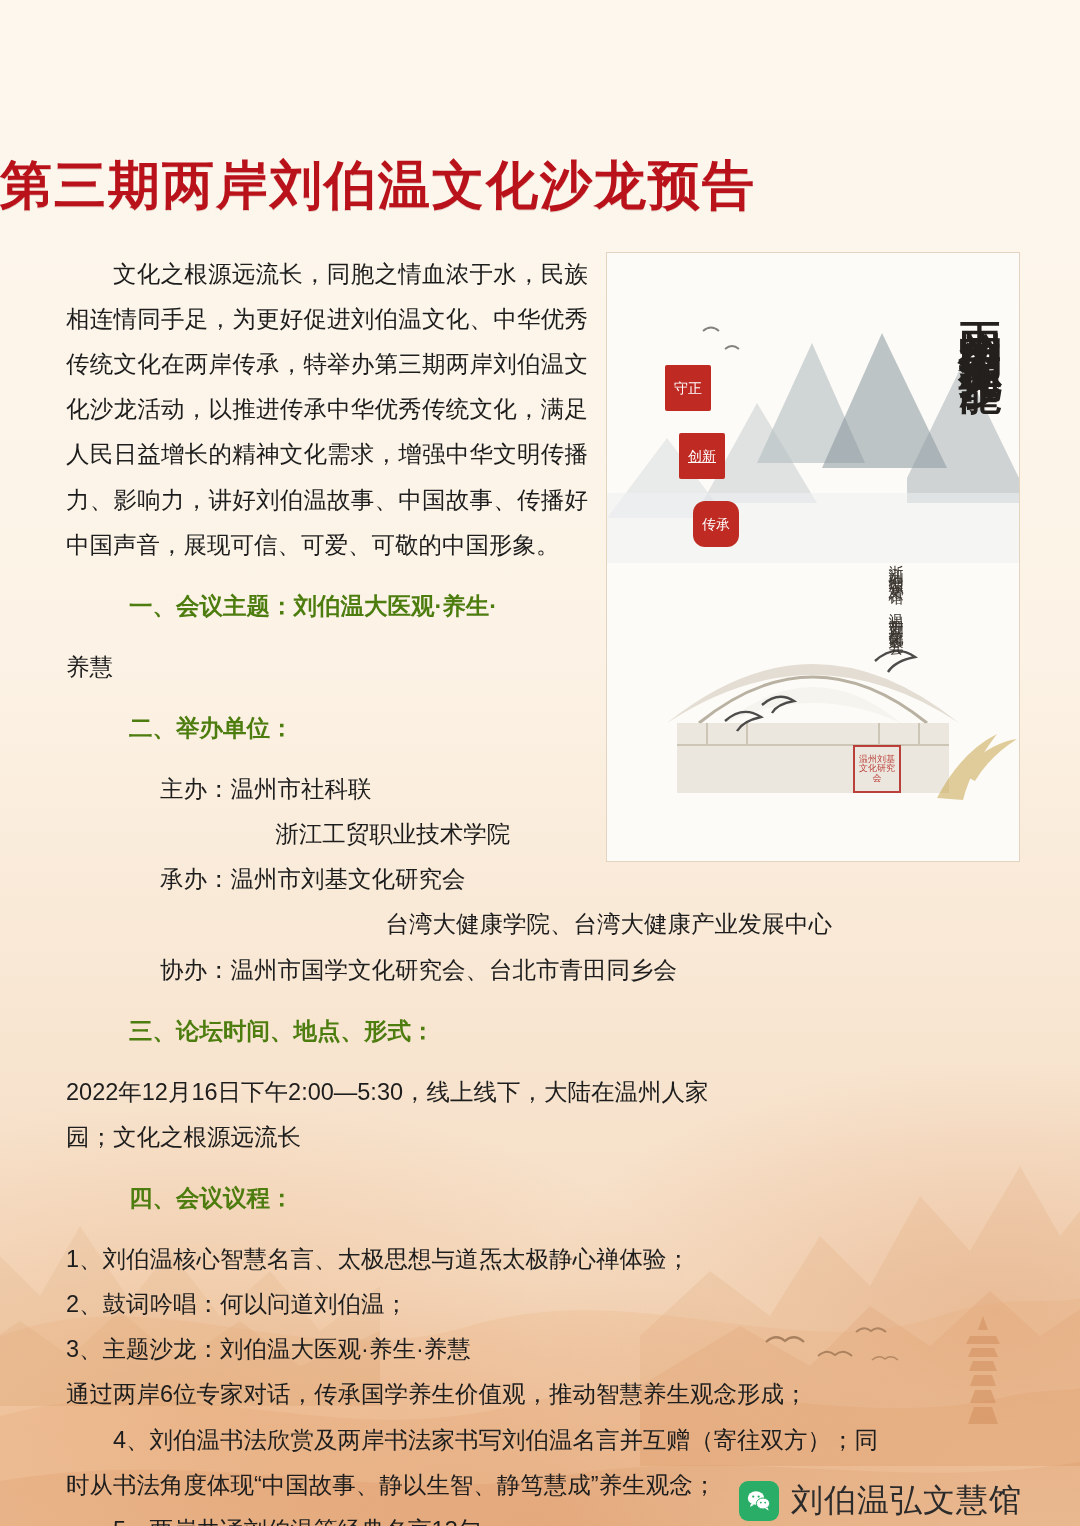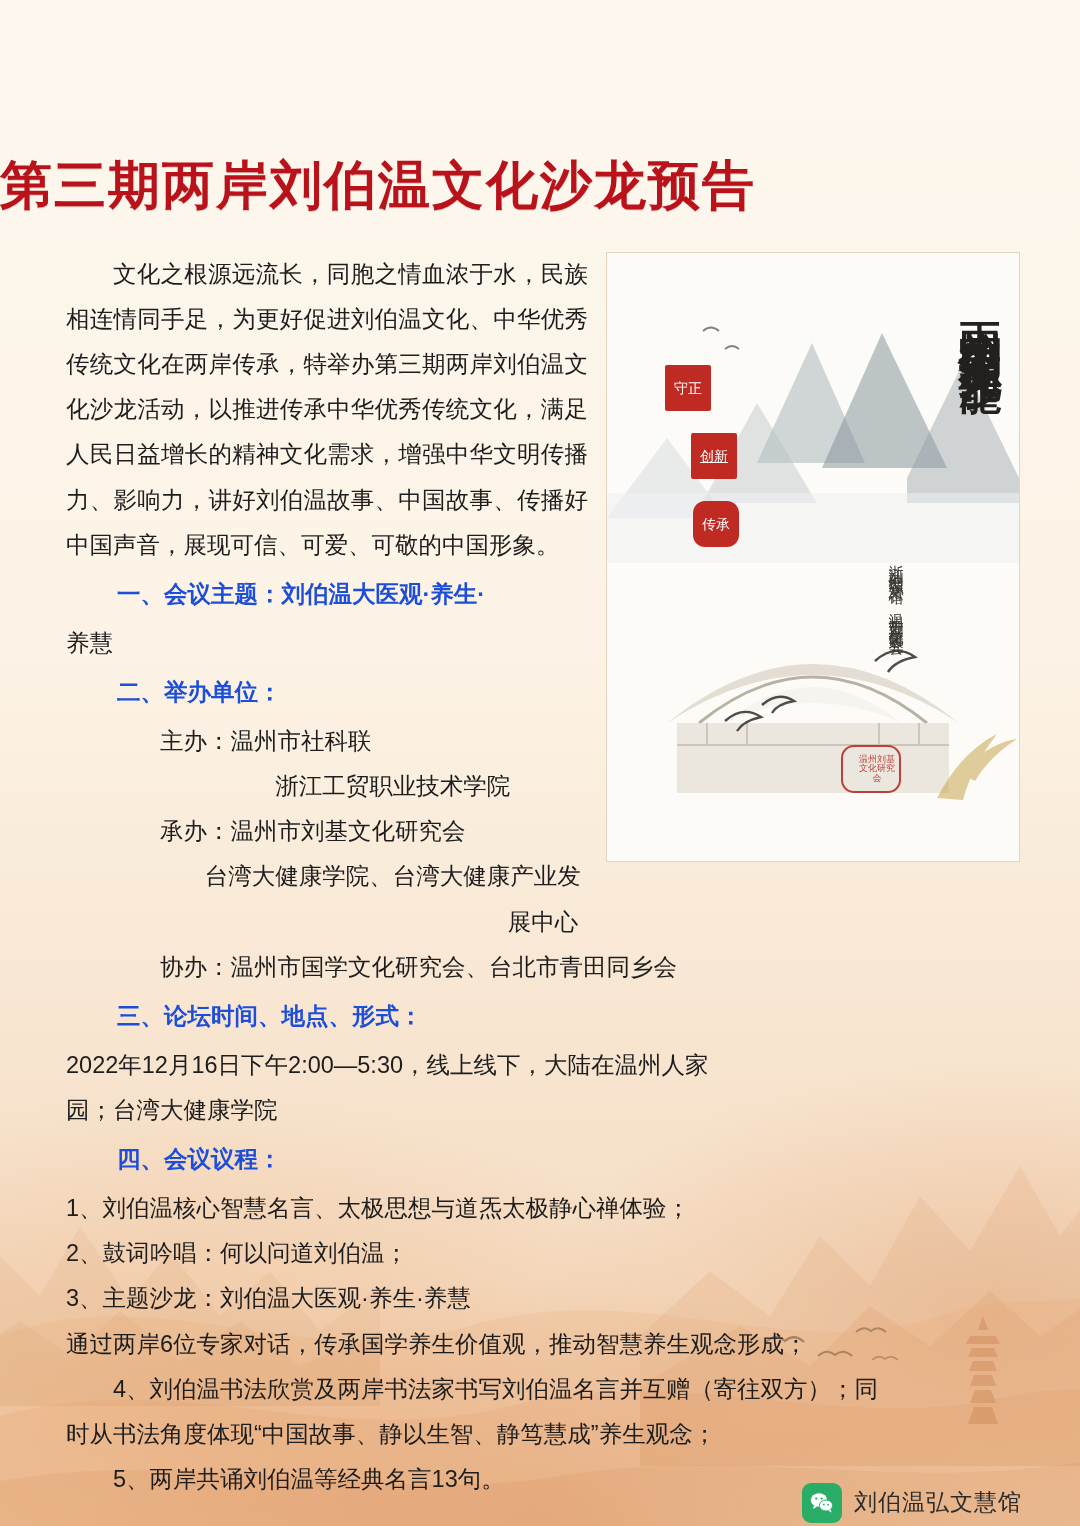--- a/index.html
+++ b/index.html
@@ -131,56 +131,55 @@
     font-family: "DejaVu Serif", "Liberation Serif", serif;
     display: flex;
     align-items: center;
     justify-content: center;
     letter-spacing: 0;
     line-height: 1.05;
     text-align: center;
     border-radius: 2px;
   }
   .seal span { display: block; }
-  .seal.s2 { margin-left: 26px; text-decoration: underline; }
+  .seal.s2 { margin-left: 14px; text-decoration: underline; }
   .seal.s3 { margin-left: 28px; border-radius: 12px; }
   .poster-stamp {
     position: absolute;
     right: 118px;
     bottom: 68px;
     width: 44px;
     height: 44px;
     border: 2px solid #b5302a;
-    border-radius: 13px;
+    border-radius: 0;
     color: #b5302a;
     font-size: 9px;
     line-height: 1.05;
     display: flex;
     align-items: center;
     justify-content: center;
     text-align: center;
     font-family: "DejaVu Serif", "Liberation Serif", serif;
     opacity: 0.9;
-    padding-left: 12px;
   }
   p.para {
     margin: 0;
     text-indent: 2em;
     text-align: justify;
   }
   p.flush {
     margin: 0;
     text-indent: 0;
     text-align: justify;
   }
   .sec-head {
-    margin: 4px;
+    margin: 16px;
     font-weight: 700;
     text-indent: 2em;
-    color: #1d4ed8;
+    color: #4d7c0f;
   }
   .indent-1 {
     margin: 0;
     text-indent: 4em;
   }
   .indent-2 {
     margin: 0;
     text-indent: 5.6em;
     text-align: center;
   }
@@ -198,21 +197,21 @@
   .wechat-badge {
     width: 40px;
     height: 40px;
     border-radius: 9px;
     background: #2aae67;
     display: flex;
     align-items: center;
     justify-content: center;
   }
   .footer-text {
-    font-size: 23px;
+    font-size: 32px;
     color: #2b2b2b;
     letter-spacing: 1px;
   }
   .tower {
     position: absolute;
     right: 62px;
     bottom: 92px;
     z-index: 2;
     opacity: 0.6;
   }
@@ -321,21 +320,21 @@
     <p class="indent-1">主办：温州市社科联</p>
     <p class="indent-2">浙江工贸职业技术学院</p>
     <p class="indent-1">承办：温州市刘基文化研究会</p>
     <p class="indent-2">台湾大健康学院、台湾大健康产业发展中心</p>
     <p class="indent-1">协办：温州市国学文化研究会、台北市青田同乡会</p>
 
     <div class="clearer"></div>
 
     <p class="sec-head">三、论坛时间、地点、形式：</p>
     <p class="flush">2022年12月16日下午2:00—5:30，线上线下，大陆在温州人家</p>
-    <p class="flush">园；台湾大健康学院</p>
+    <p class="flush">园；文化之根源远流长</p>
 
     <p class="sec-head">四、会议议程：</p>
     <p class="flush">1、刘伯温核心智慧名言、太极思想与道炁太极静心禅体验；</p>
     <p class="flush">2、鼓词吟唱：何以问道刘伯温；</p>
     <p class="flush">3、主题沙龙：刘伯温大医观·养生·养慧</p>
     <p class="flush">通过两岸6位专家对话，传承国学养生价值观，推动智慧养生观念形成；</p>
     <p class="para">4、刘伯温书法欣赏及两岸书法家书写刘伯温名言并互赠（寄往双方）；同</p>
     <p class="flush">时从书法角度体现“中国故事、静以生智、静笃慧成”养生观念；</p>
     <p class="para">5、两岸共诵刘伯温等经典名言13句。</p>
 

